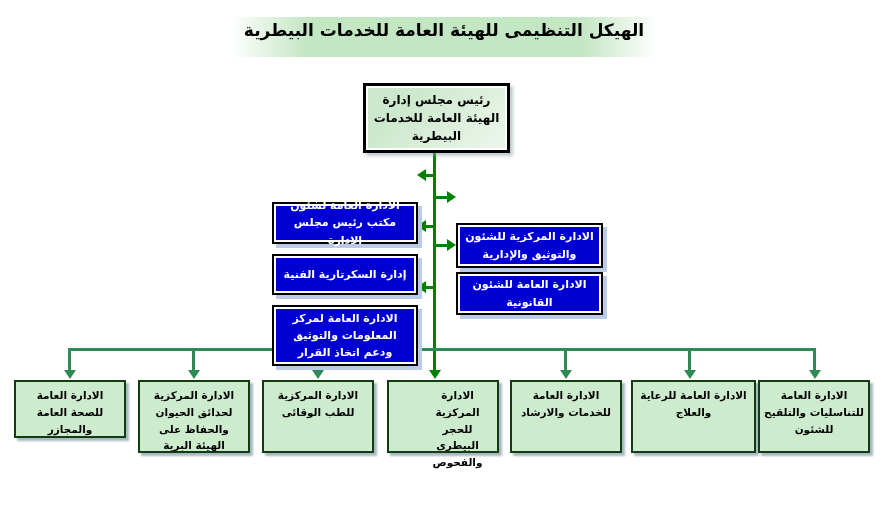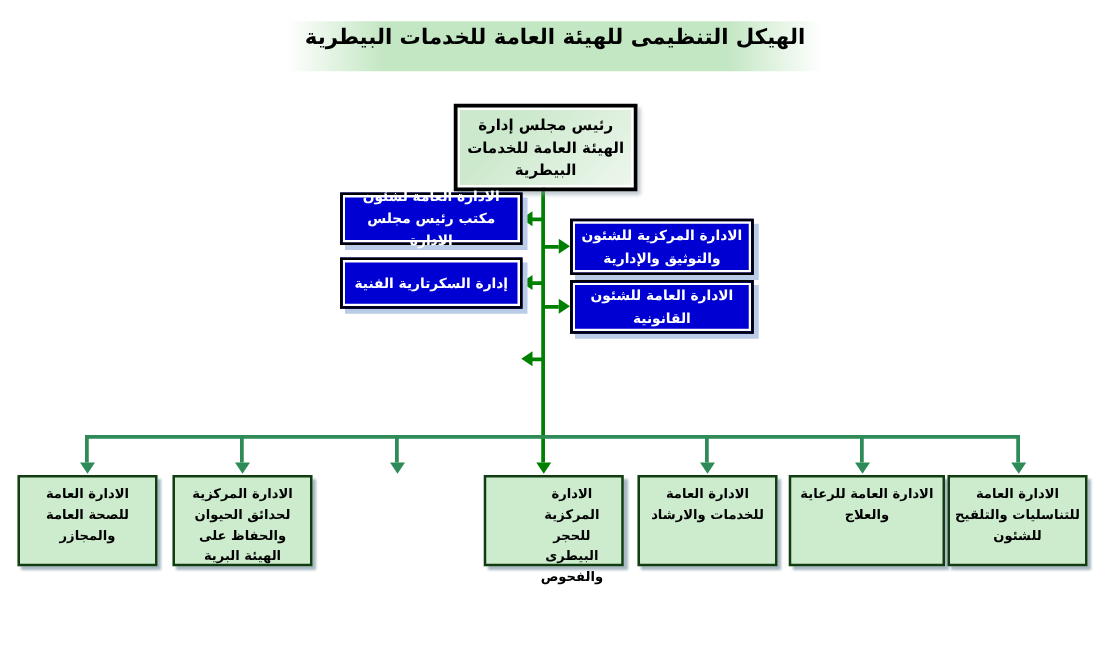--- a/index.html
+++ b/index.html
@@ -27,21 +27,21 @@
   .root{
     border:3px solid #000;
     background:linear-gradient(135deg,var(--root-green,#cde9cd) 30%,#eef7ee 100%);
     box-shadow:inset 0 0 0 2px #fff, 3px 3px 3px rgba(140,160,170,.55);
     color:#000;font-size:12px;line-height:1.5;padding:3px 6px;
   }
   .blue{
     border:2px solid #000;
     background:var(--box-blue,#0000d2);
     box-shadow:inset 0 0 0 2px #fff, 4px 4px 0 var(--blue-shadow,#b9cbe6);
-    color:#fff;font-size:11px;line-height:1.55;padding:2px 5px;
+    color:#fff;font-size:11px;line-height:1.55;padding:2px 5px;margin-top:48px;
   }
   .dept{
     border:2px solid var(--dept-border,#123c12);
     background:var(--dept-green,#cdeccd);
     box-shadow:3px 3px 2px var(--dept-shadow,#a8b8c2);
     color:#000;font-size:10.5px;line-height:1.6;
     align-items:flex-start;padding:5px 3px;
   }
   
   .line{position:absolute;background:var(--line-green,#008000);}
@@ -94,33 +94,39 @@
   <div class="box root" style="left:363px;top:83px;width:147px;height:70px;">
     <span>رئيس مجلس إدارة الهيئة العامة للخدمات البيطرية</span>
   </div>
 
   <div class="box blue" style="left:272px;top:154px;width:146px;height:42px;">
     <span>الادارة العامة لشئون مكتب رئيس مجلس الادارة</span>
   </div>
   <div class="box blue" style="left:272px;top:206px;width:146px;height:41px;">
     <span>إدارة السكرتارية الفنية</span>
   </div>
+  <div class="box blue" style="left:272px;top:257px;width:146px;height:61px;">
+    <span>الادارة العامة لمركز المعلومات والتوثيق ودعم اتخاذ القرار</span>
+  </div>
 
   <div class="box blue" style="left:456px;top:175px;width:147px;height:45px;">
     <span>الادارة المركزية للشئون والتوثيق والإدارية</span>
   </div>
   <div class="box blue" style="left:456px;top:224px;width:147px;height:43px;">
     <span>الادارة العامة للشئون القانونية</span>
   </div>
 
-  <div class="box dept" style="left:14px;top:380px;width:112px;height:73px;">
+  <div class="box dept" style="left:14px;top:380px;width:112px;height:58px;">
     <span>الادارة العامة للصحة العامة والمجازر</span>
   </div>
   <div class="box dept" style="left:138px;top:380px;width:112px;height:73px;">
     <span>الادارة المركزية لحدائق الحيوان والحفاظ على الهيئة البرية</span>
+  </div>
+  <div class="box dept" style="left:262px;top:380px;width:112px;height:73px;">
+    <span>الادارة المركزية للطب الوقائى</span>
   </div>
   <div class="box dept" style="left:387px;top:380px;width:112px;height:73px;padding-left:32px;">
     <span>الادارة المركزية للحجر البيطرى والفحوص</span>
   </div>
   <div class="box dept" style="left:510px;top:380px;width:112px;height:73px;">
     <span>الادارة العامة للخدمات والارشاد</span>
   </div>
   <div class="box dept" style="left:631px;top:380px;width:125px;height:73px;justify-content:center;">
     <span>الادارة العامة للرعاية والعلاج</span>
   </div>

